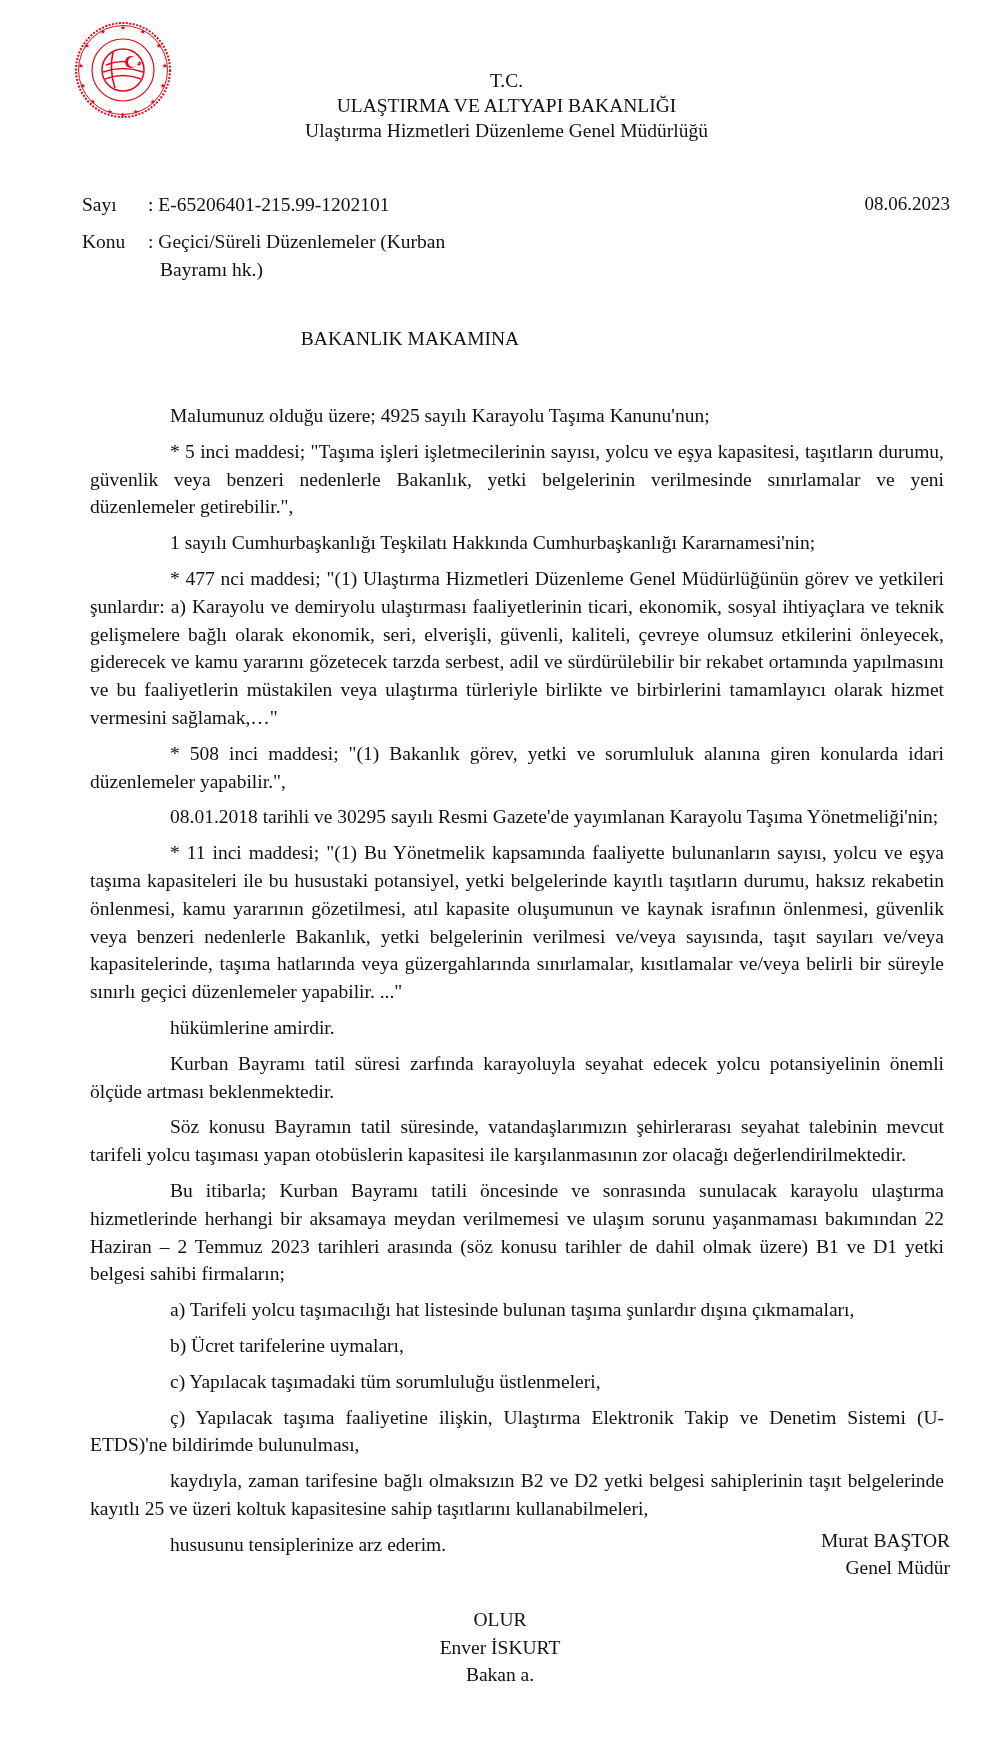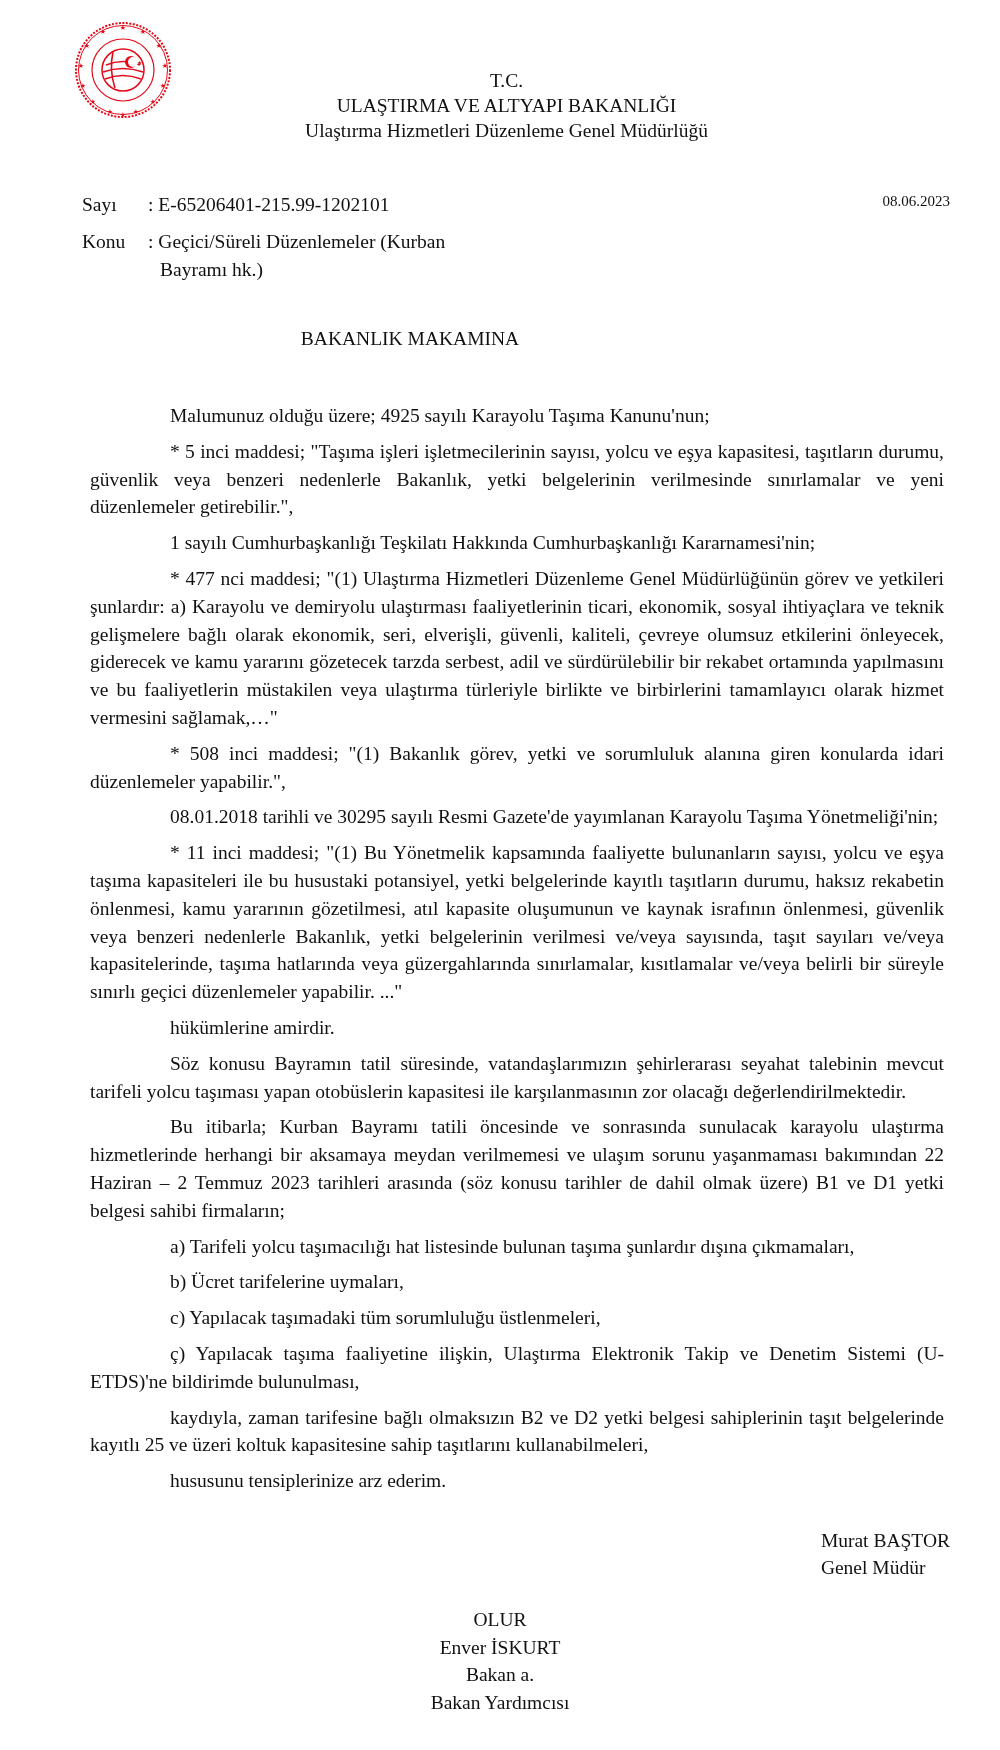--- a/index.html
+++ b/index.html
@@ -3,27 +3,27 @@
 <meta charset="utf-8">
 <style>
   html,body{margin:0;padding:0;background:#fff;}
   body{width:1000px;height:1750px;position:relative;overflow:hidden;
        font-family:"Liberation Serif","DejaVu Serif",serif;color:#111;font-size:19.5px;}
   .logo{position:absolute;left:73px;top:20px;width:100px;height:100px;}
   .head{position:absolute;left:0;width:1000px;top:68px;text-align:center;line-height:25px;font-size:19.5px;}
   .head div{white-space:nowrap;margin-left:13px;}
   .meta{position:absolute;left:82px;font-size:19.5px;line-height:28px;}
   .meta .lbl{display:inline-block;width:66px;}
-  .date{position:absolute;right:50px;top:193px;font-size:15px;}
+  .date{position:absolute;right:50px;top:193px;font-size:19px;}
   .addr{position:absolute;left:0;width:820px;top:328px;text-align:center;font-size:19.5px;}
   .body{position:absolute;left:82px;width:870px;top:394px;line-height:27.8px;text-align:justify;}
   .body p{margin:8px;}
   .ind{text-indent:80px;}
   .ind2{padding-left:80px;}
-  .sig{position:absolute;right:50px;top:1527px;text-align:left;line-height:27px;margin-left:20px;}
+  .sig{position:absolute;right:50px;top:1527px;text-align:right;line-height:27px;margin-left:20px;}
   .olur{position:absolute;left:0;width:1000px;top:1606px;text-align:center;line-height:27.5px;}
 </style>
 </head>
 <body>
 
 <svg class="logo" viewBox="0 0 100 100">
   <g fill="none" stroke="#e30a17">
     <circle cx="50" cy="50" r="47" stroke-width="2" stroke-dasharray="2 1.5"></circle>
     <circle cx="50" cy="50" r="44.5" stroke-width="1"></circle>
     <circle cx="50" cy="50" r="31" stroke-width="1.2"></circle>
@@ -75,33 +75,33 @@
 
 <div class="body">
   <p class="ind">Malumunuz olduğu üzere; 4925 sayılı Karayolu Taşıma Kanunu'nun;</p>
   <p class="ind">* 5 inci maddesi; "Taşıma işleri işletmecilerinin sayısı, yolcu ve eşya kapasitesi, taşıtların durumu, güvenlik veya benzeri nedenlerle Bakanlık, yetki belgelerinin verilmesinde sınırlamalar ve yeni düzenlemeler getirebilir.",</p>
   <p class="ind">1 sayılı Cumhurbaşkanlığı Teşkilatı Hakkında Cumhurbaşkanlığı Kararnamesi'nin;</p>
   <p class="ind">* 477 nci maddesi; "(1) Ulaştırma Hizmetleri Düzenleme Genel Müdürlüğünün görev ve yetkileri şunlardır: a) Karayolu ve demiryolu ulaştırması faaliyetlerinin ticari, ekonomik, sosyal ihtiyaçlara ve teknik gelişmelere bağlı olarak ekonomik, seri, elverişli, güvenli, kaliteli, çevreye olumsuz etkilerini önleyecek, giderecek ve kamu yararını gözetecek tarzda serbest, adil ve sürdürülebilir bir rekabet ortamında yapılmasını ve bu faaliyetlerin müstakilen veya ulaştırma türleriyle birlikte ve birbirlerini tamamlayıcı olarak hizmet vermesini sağlamak,…"</p>
   <p class="ind">* 508 inci maddesi; "(1) Bakanlık görev, yetki ve sorumluluk alanına giren konularda idari düzenlemeler yapabilir.",</p>
   <p class="ind">08.01.2018 tarihli ve 30295 sayılı Resmi Gazete'de yayımlanan Karayolu Taşıma Yönetmeliği'nin;</p>
   <p class="ind">* 11 inci maddesi; "(1) Bu Yönetmelik kapsamında faaliyette bulunanların sayısı, yolcu ve eşya taşıma kapasiteleri ile bu husustaki potansiyel, yetki belgelerinde kayıtlı taşıtların durumu, haksız rekabetin önlenmesi, kamu yararının gözetilmesi, atıl kapasite oluşumunun ve kaynak israfının önlenmesi, güvenlik veya benzeri nedenlerle Bakanlık, yetki belgelerinin verilmesi ve/veya sayısında, taşıt sayıları ve/veya kapasitelerinde, taşıma hatlarında veya güzergahlarında sınırlamalar, kısıtlamalar ve/veya belirli bir süreyle sınırlı geçici düzenlemeler yapabilir. ..."</p>
   <p class="ind">hükümlerine amirdir.</p>
+  <p class="ind">Kurban Bayramı tatil süresi zarfında karayoluyla seyahat edecek yolcu potansiyelinin önemli ölçüde artması beklenmektedir.</p>
   <p class="ind">Söz konusu Bayramın tatil süresinde, vatandaşlarımızın şehirlerarası seyahat talebinin mevcut tarifeli yolcu taşıması yapan otobüslerin kapasitesi ile karşılanmasının zor olacağı değerlendirilmektedir.</p>
   <p class="ind">Bu itibarla; Kurban Bayramı tatili öncesinde ve sonrasında sunulacak karayolu ulaştırma hizmetlerinde herhangi bir aksamaya meydan verilmemesi ve ulaşım sorunu yaşanmaması bakımından 22 Haziran –  2 Temmuz 2023 tarihleri arasında (söz konusu tarihler de dahil olmak üzere) B1 ve D1 yetki belgesi sahibi firmaların;</p>
   <p class="ind2">a) Tarifeli yolcu taşımacılığı hat listesinde bulunan taşıma şunlardır dışına çıkmamaları,</p>
   <p class="ind2">b) Ücret tarifelerine uymaları,</p>
   <p class="ind2">c) Yapılacak taşımadaki tüm sorumluluğu üstlenmeleri,</p>
   <p class="ind">ç) Yapılacak taşıma faaliyetine ilişkin, Ulaştırma Elektronik Takip ve Denetim Sistemi (U-ETDS)'ne bildirimde bulunulması,</p>
   <p class="ind">kaydıyla, zaman tarifesine bağlı olmaksızın B2 ve D2 yetki belgesi sahiplerinin taşıt belgelerinde kayıtlı 25 ve üzeri koltuk kapasitesine sahip taşıtlarını kullanabilmeleri,</p>
   <p class="ind">hususunu tensiplerinize arz ederim.</p>
 </div>
 
 <div class="sig">
   <div>Murat BAŞTOR</div>
   <div>Genel Müdür</div>
 </div>
 
 <div class="olur">
   <div>OLUR</div>
   <div>Enver İSKURT</div>
   <div>Bakan a.</div>
-  <div>Bakan Yardımcısı</div>
 </div>
 
 </body></html>

